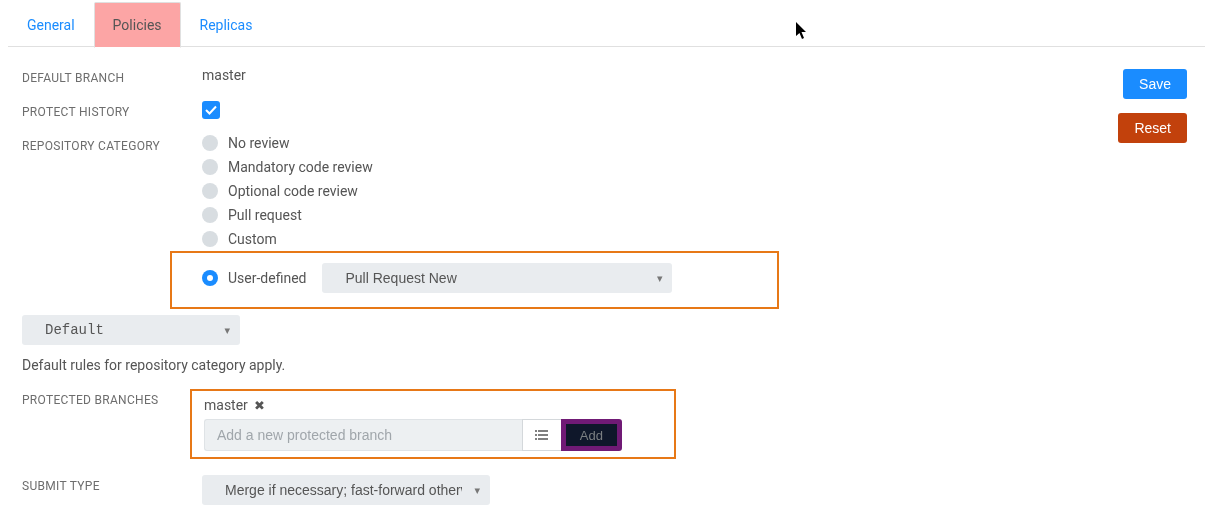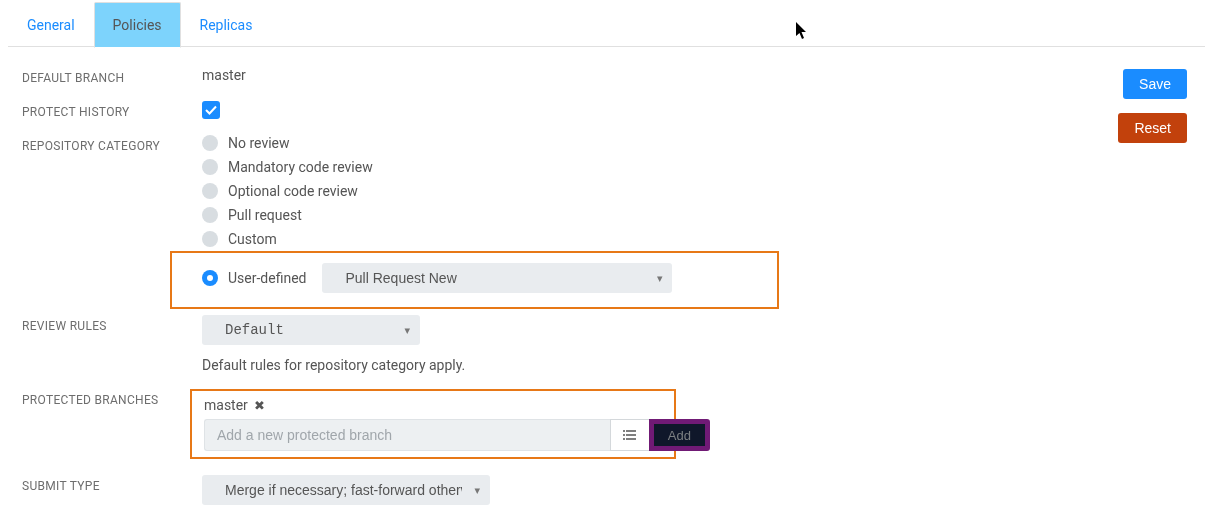--- a/index.html
+++ b/index.html
@@ -1,21 +1,21 @@
 <!DOCTYPE html>
 <html><head>
 <meta charset="utf-8">
 <style>
   * { box-sizing: border-box; margin: 0; padding: 0; }
   body { font-family: -apple-system, BlinkMacSystemFont, "Segoe UI", Roboto, sans-serif; font-size: 14px; color: #333; background: #fff; }
   .container { width: 1205px; position: relative; }
   
   .tabs { display: flex; border-bottom: 1px solid #e0e0e0; margin-left: 8px; align-items: flex-end; }
   .tab { padding: 14px 18px; color: #1a8cff; cursor: pointer; border: 1px solid transparent; position: relative; top: 2px; }
-  .tab.active { color: #555; border: 1px solid #e0e0e0; border-bottom: 1px solid #fff; background: #7dd3fc; border-radius: 2px 2px 0 0; }
+  .tab.active { color: #555; border: 1px solid #e0e0e0; border-bottom: 1px solid #fff; background: #fca5a5; border-radius: 2px 2px 0 0; }
   
   .content { display: flex; padding: 20px 8px 0 22px; }
   .form-col { flex: 0 0 1085px; }
   .btn-col { flex: 0 0 80px; display: flex; flex-direction: column; gap: 14px; padding-top: 2px; align-items: flex-end; }
   
   .row { display: flex; align-items: flex-start; margin-bottom: 16px; }
   .row-label { flex: 0 0 180px; font-size: 12px; color: #6d6d6d; text-transform: uppercase; letter-spacing: 0.3px; padding-top: 4px; }
   .row-value { flex: 1; color: #555; }
   
   .checkbox { width: 18px; height: 18px; background: #1a8cff; border-radius: 3px; display: inline-flex; align-items: center; justify-content: center; }
@@ -37,21 +37,21 @@
   .select-wrap::after { content: '▾'; position: absolute; right: 10px; top: 50%; transform: translateY(-50%); color: #777; font-size: 11px; pointer-events: none; }
   .select-big { width: 350px; }
   .select-med { width: 218px; font-family: Liberation Mono, monospace; }
   .select-submit { width: 288px; }
   
   .hint { color: #555; font-size: 14px; margin-top: 12px; }
   
   .branch-tag { color: #555; margin-bottom: 6px; display: inline-flex; align-items: center; gap: 6px; }
   .branch-tag .x { font-size: 13px; cursor: pointer; }
   
-  .input-group { display: flex; width: 506px; }
+  .input-group { display: flex; width: 418px; }
   .text-input { flex: 1; background: #edf0f2; border: 1px solid #dfe3e6; padding: 7px 12px; font-size: 14px; color: #555; border-radius: 3px 0 0 3px; border-right: none; }
   .text-input::placeholder { color: #a0a6ab; }
   .icon-btn { background: #fff; border: 1px solid #d4d8db; padding: 0 12px; display: flex; align-items: center; justify-content: center; cursor: pointer; border-right: none; }
   .icon-btn svg { width: 14px; height: 14px; }
   .add-btn { background: #0f172a; border: 5px solid #701a75; padding: 0 14px; font-size: 13px; color: #7b7f82; cursor: pointer; border-radius: 0 3px 3px 0; }
   
   .btn { padding: 7px 16px; border: none; border-radius: 3px; font-size: 14px; cursor: pointer; }
   .btn-save { background: #1a8cff; color: #fff; }
   .btn-reset { background: #c2410c; color: #fff; }
   
@@ -126,21 +126,20 @@
                     <option>Pull Request New</option>
                   </select>
                 </span>
               </div>
             </div>
           </div>
         </div>
       </div>
 
       <div class="row">
-        <div class="row-label">Review Rules</div>
         <div class="row-value">
           <span class="select-wrap">
             <select class="select select-med">
               <option>Default</option>
             </select>
           </span>
           <div class="hint">Default rules for repository category apply.</div>
         </div>
       </div>
 

